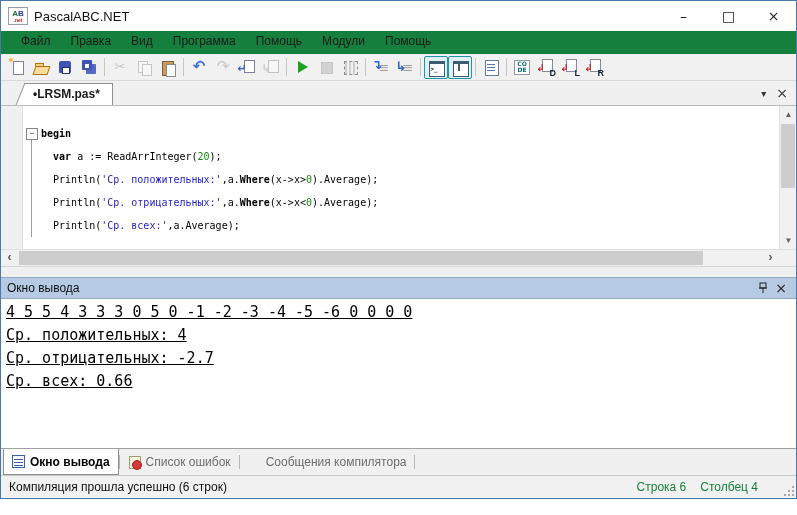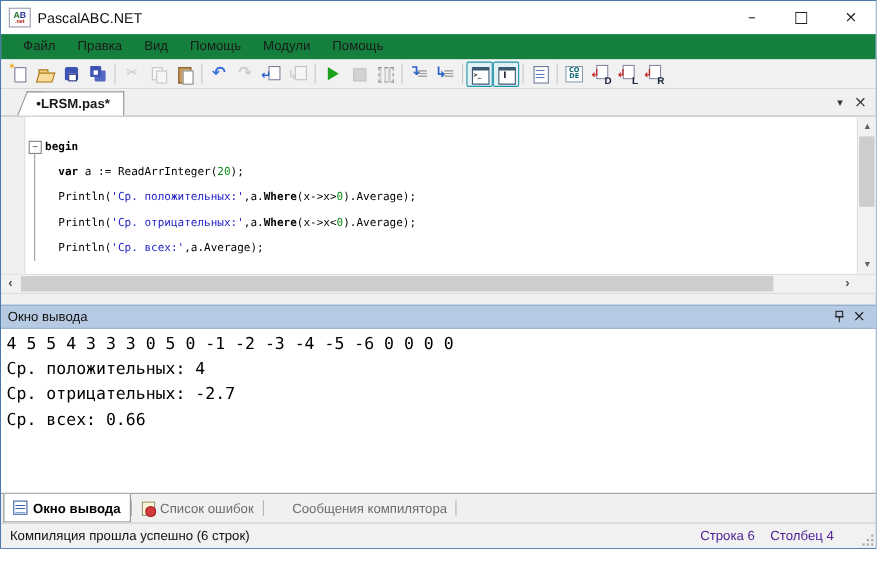--- a/index.html
+++ b/index.html
@@ -104,37 +104,37 @@
   .splitter { flex:0 0 11px; background:#f0f0f0; border-top:1px solid #d5d5d5; }
 
   
   .outpanel { flex:1; display:flex; flex-direction:column; min-height:0; }
   .outheader { flex:0 0 22px; background:#b6cbe3; border:1px solid #8ea8c8; border-left:none; border-right:none; display:flex; align-items:center; padding:0 6px; }
   .outtitle { font-size:12px; color:#101010; }
   .ohspacer { flex:1; }
   .ohbtn { width:18px; height:18px; display:flex; align-items:center; justify-content:center; color:#222; }
   .ohbtn.x { font-size:14px; font-family:"DejaVu Sans", sans-serif; }
   .outbody { flex:1; background:#fff; font-family:"DejaVu Sans Mono", monospace; font-size:15px; padding:2px 0 0 5px; overflow:hidden; }
-  .out-line { height:23px; line-height:23px; white-space:pre; color:#000; }
+  .out-line { height:23px; line-height:23px; white-space:pre; color:#000;text-decoration:underline; }
 
   
   .bottomtabs { flex:0 0 27px; background:#f0f0f0; border-top:1px solid #9f9f9f; display:flex; align-items:stretch; padding-left:2px; }
   .btab { display:flex; align-items:center; gap:5px; padding:0 8px; color:#6e6e6e; position:relative; }
   .btab.active { background:#fff; border:1px solid #8f8f8f; border-top:none; color:#000; font-weight:bold; }
   .btsep { width:1px; background:#b5b5b5; margin:6px 0; flex:0 0 1px; }
   .bticon { width:13px; height:13px; position:relative; flex:0 0 13px; }
   .bticon-output::before { content:""; position:absolute; inset:0; background:#fff; border:1px solid #3a62a8; }
   .bticon-output::after { content:""; position:absolute; left:2px; top:3px; right:2px; height:8px; background:repeating-linear-gradient(0deg,#3a62a8 0 1px, transparent 1px 3px); }
   .bticon-errors::before { content:""; position:absolute; left:1px; top:0; width:10px; height:11px; background:#fdf6d8; border:1px solid #9a9a7a; }
   .bticon-errors::after { content:""; position:absolute; right:-1px; bottom:-1px; width:8px; height:8px; border-radius:50%; background:#d23b3b; border:1px solid #a82020; }
 
   
   .statusbar { flex:0 0 23px; background:#f1f1f1; border-top:1px solid #c9c9c9; display:flex; align-items:center; padding:0 4px 0 8px; position:relative; }
   .stmsg { flex:1; color:#101010; }
-  .stpos { display:flex; gap:14px; margin-right:34px; color:#4c1d95; }
+  .stpos { display:flex; gap:14px; margin-right:34px; color:#15803d; }
   .grip { position:absolute; right:2px; bottom:2px; width:12px; height:12px; }
   .grip::before { content:""; position:absolute; right:0; bottom:0; width:2px; height:2px; background:#a8a8a8;
     box-shadow:-4px 0 #a8a8a8, -8px 0 #a8a8a8, 0 -4px #a8a8a8, -4px -4px #a8a8a8, 0 -8px #a8a8a8; }
 </style>
 </head>
 <body>
 
 <div class="window">
 
   <div class="titlebar">
@@ -146,20 +146,21 @@
     <span class="tspacer"></span>
     <span class="winbtn">–</span>
     <span class="winbtn">□</span>
     <span class="winbtn">×</span>
   </div>
 
   <div class="menubar" id="menubar">
       <div class="menu-item">Файл</div>
       <div class="menu-item">Правка</div>
       <div class="menu-item">Вид</div>
+      <div class="menu-item">Программа</div>
       <div class="menu-item">Помощь</div>
       <div class="menu-item">Модули</div>
       <div class="menu-item">Помощь</div>
     </div>
 
   <div class="toolbar" id="toolbar">
       <div class="tbtn">
         <span class="ic ic-new"></span>
       </div>
       <div class="tbtn">

